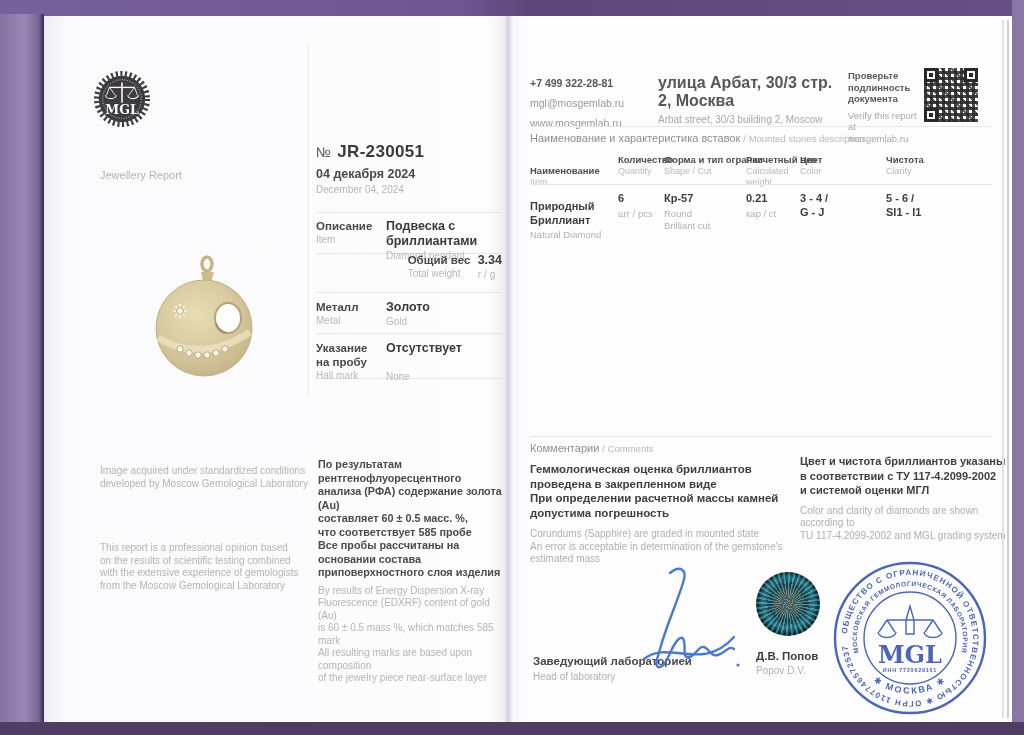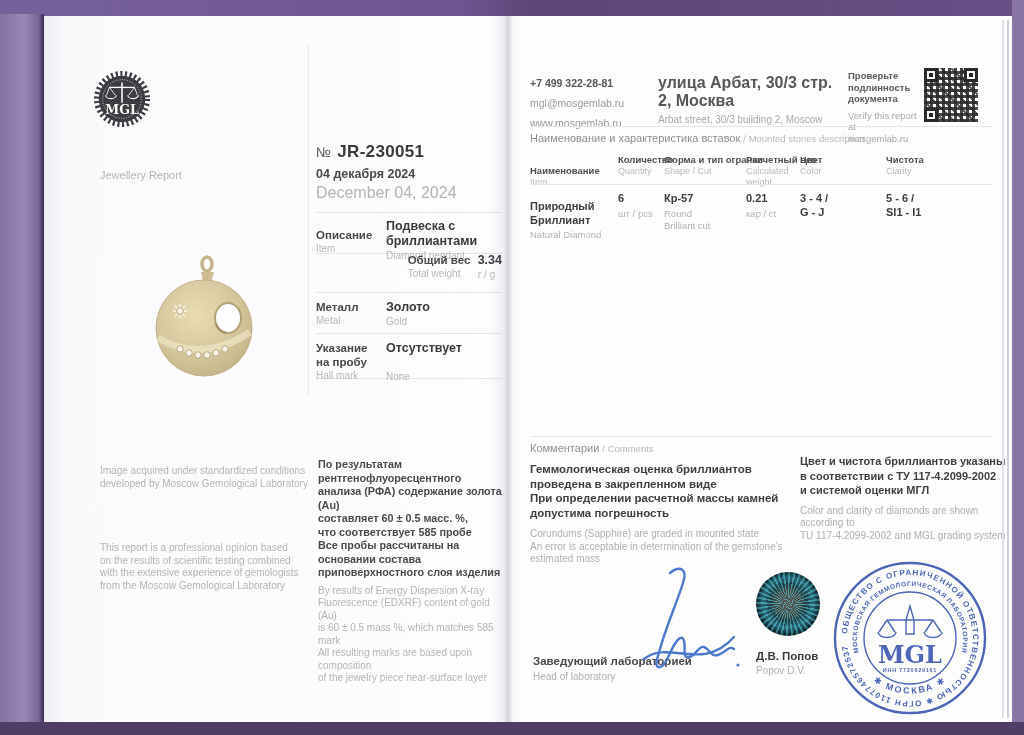--- a/index.html
+++ b/index.html
@@ -21,21 +21,21 @@
   .pre{white-space:pre-line;}
   .en{color:#b3b3b7;font-weight:normal;}
 
   .lab-name{font-size:13.5px;font-weight:bold;color:#555459;line-height:17px;letter-spacing:.4px;}
   .title-ru{font-size:15.5px;font-weight:bold;color:#3c3b3f;}
   .title-en{font-size:11px;color:#b4b4b8;}
 
   .repnum{font-size:17px;font-weight:bold;color:#3a393d;letter-spacing:.3px;}
   .repnum .no{font-weight:normal;font-size:14px;color:#55545a;margin-right:6px;}
   .date-ru{font-size:12.5px;font-weight:bold;color:#4a4a4e;}
-  .date-en{font-size:16px;color:#b4b4b8;}
+  .date-en{font-size:10px;color:#b4b4b8;}
   .hr{position:absolute;height:1px;background:#e6e6e9;}
   .vr{position:absolute;width:1px;background:#e8e8eb;}
 
   .fld-label{font-size:11.5px;font-weight:bold;color:#48474b;line-height:14px;width:64px;}
   .fld-sub{font-size:10px;color:#b8b8bc;font-weight:normal;line-height:13px;}
   .fld-value{font-size:12.5px;font-weight:bold;color:#3a393d;line-height:15px;}
   .fld-vsub{font-size:10px;color:#b8b8bc;font-weight:normal;line-height:13px;}
   .fieldrow{display:flex;}
   .fieldrow .vcol{margin-left:6px;}
 
@@ -164,21 +164,21 @@
     <div class="abs date-ru" style="left:272px;top:151px;">04 декабря 2024</div>
     <div class="abs date-en" style="left:272px;top:168px;">December 04, 2024</div>
 
     <div class="hr" style="left:272px;top:196px;width:186px;"></div>
     <div class="hr" style="left:272px;top:237px;width:186px;"></div>
     <div class="hr" style="left:272px;top:276px;width:186px;"></div>
     <div class="hr" style="left:272px;top:317px;width:186px;"></div>
     <div class="hr" style="left:272px;top:362px;width:186px;"></div>
 
     <div class="abs fieldrow" style="left:272px;top:203px;width:186px;">
-      <div style="width:64px;margin-top:9px;">
+      <div style="width:64px;">
         <div class="fld-label pre">Описание</div>
         <div class="fld-sub">Item</div>
       </div>
       <div class="vcol">
         <div class="fld-value">Подвеска с бриллиантами</div>
         <div class="fld-vsub">Diamond pendant</div>
       </div>
     </div>
     <div class="abs fieldrow" style="left:272px;top:237px;width:186px;justify-content:flex-end;">
       <div style="width:64px;">

